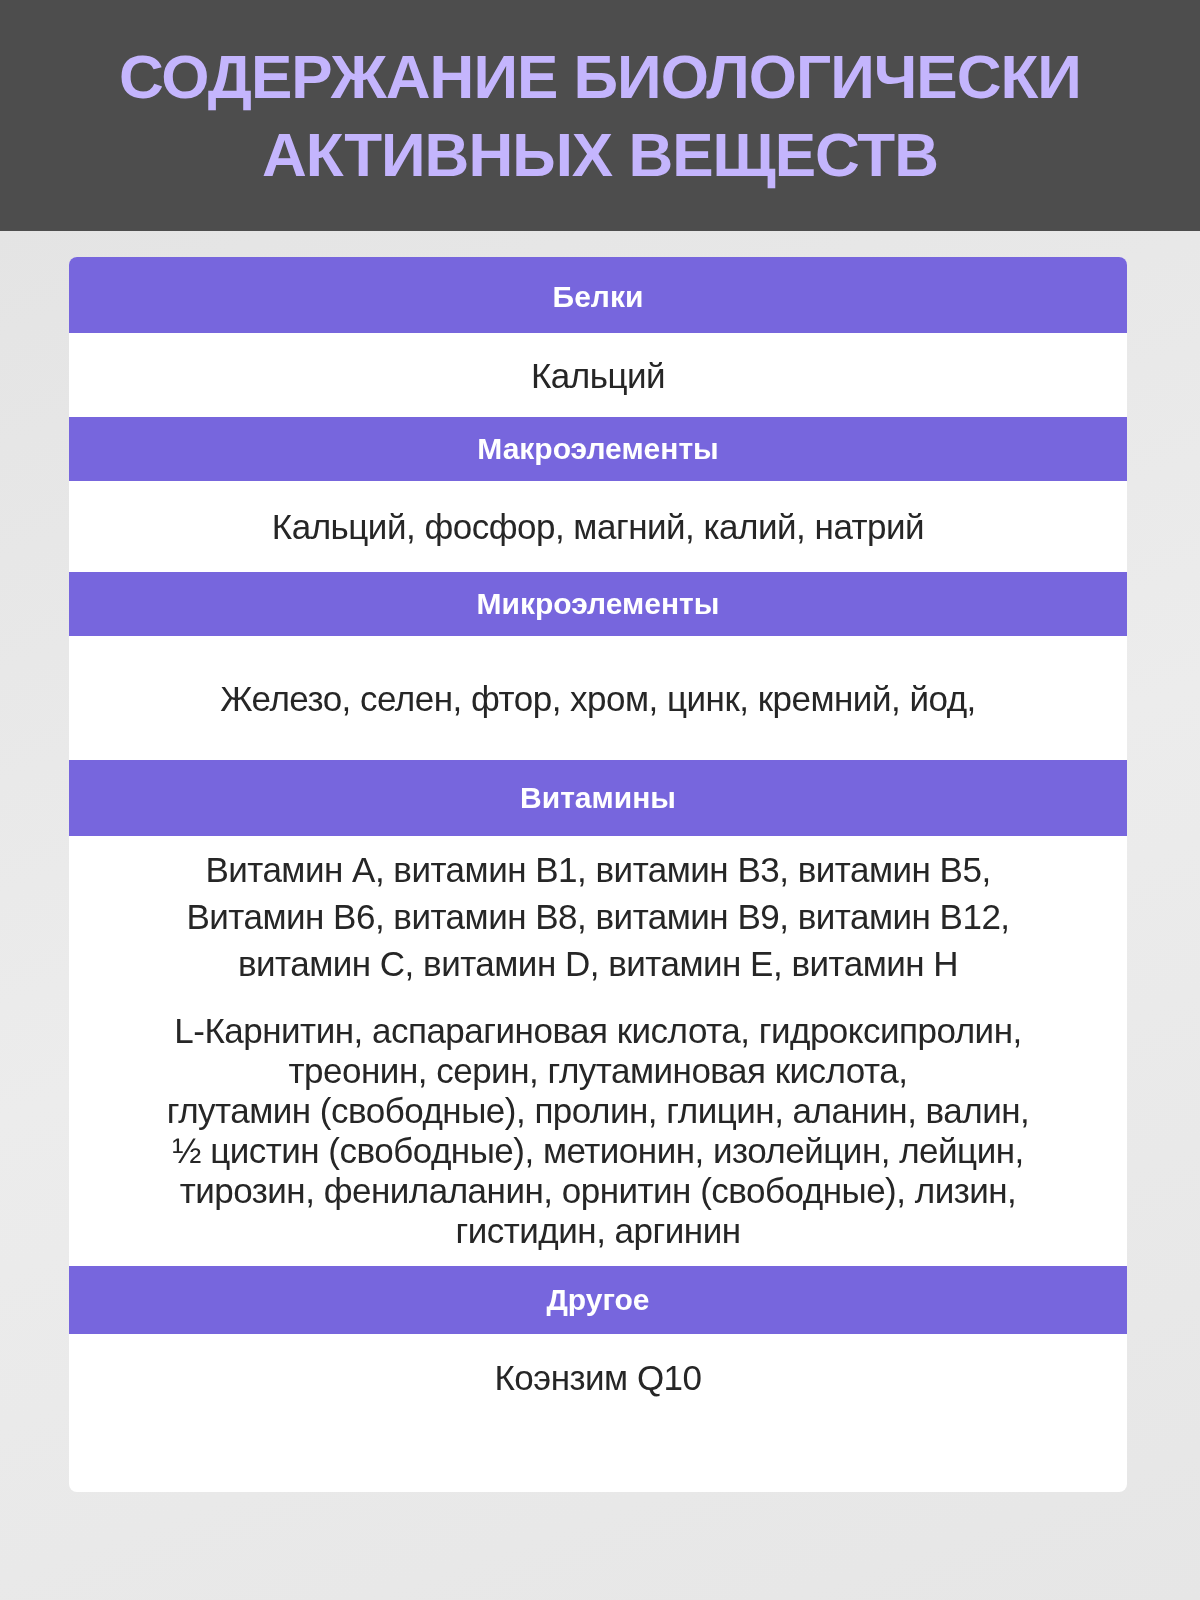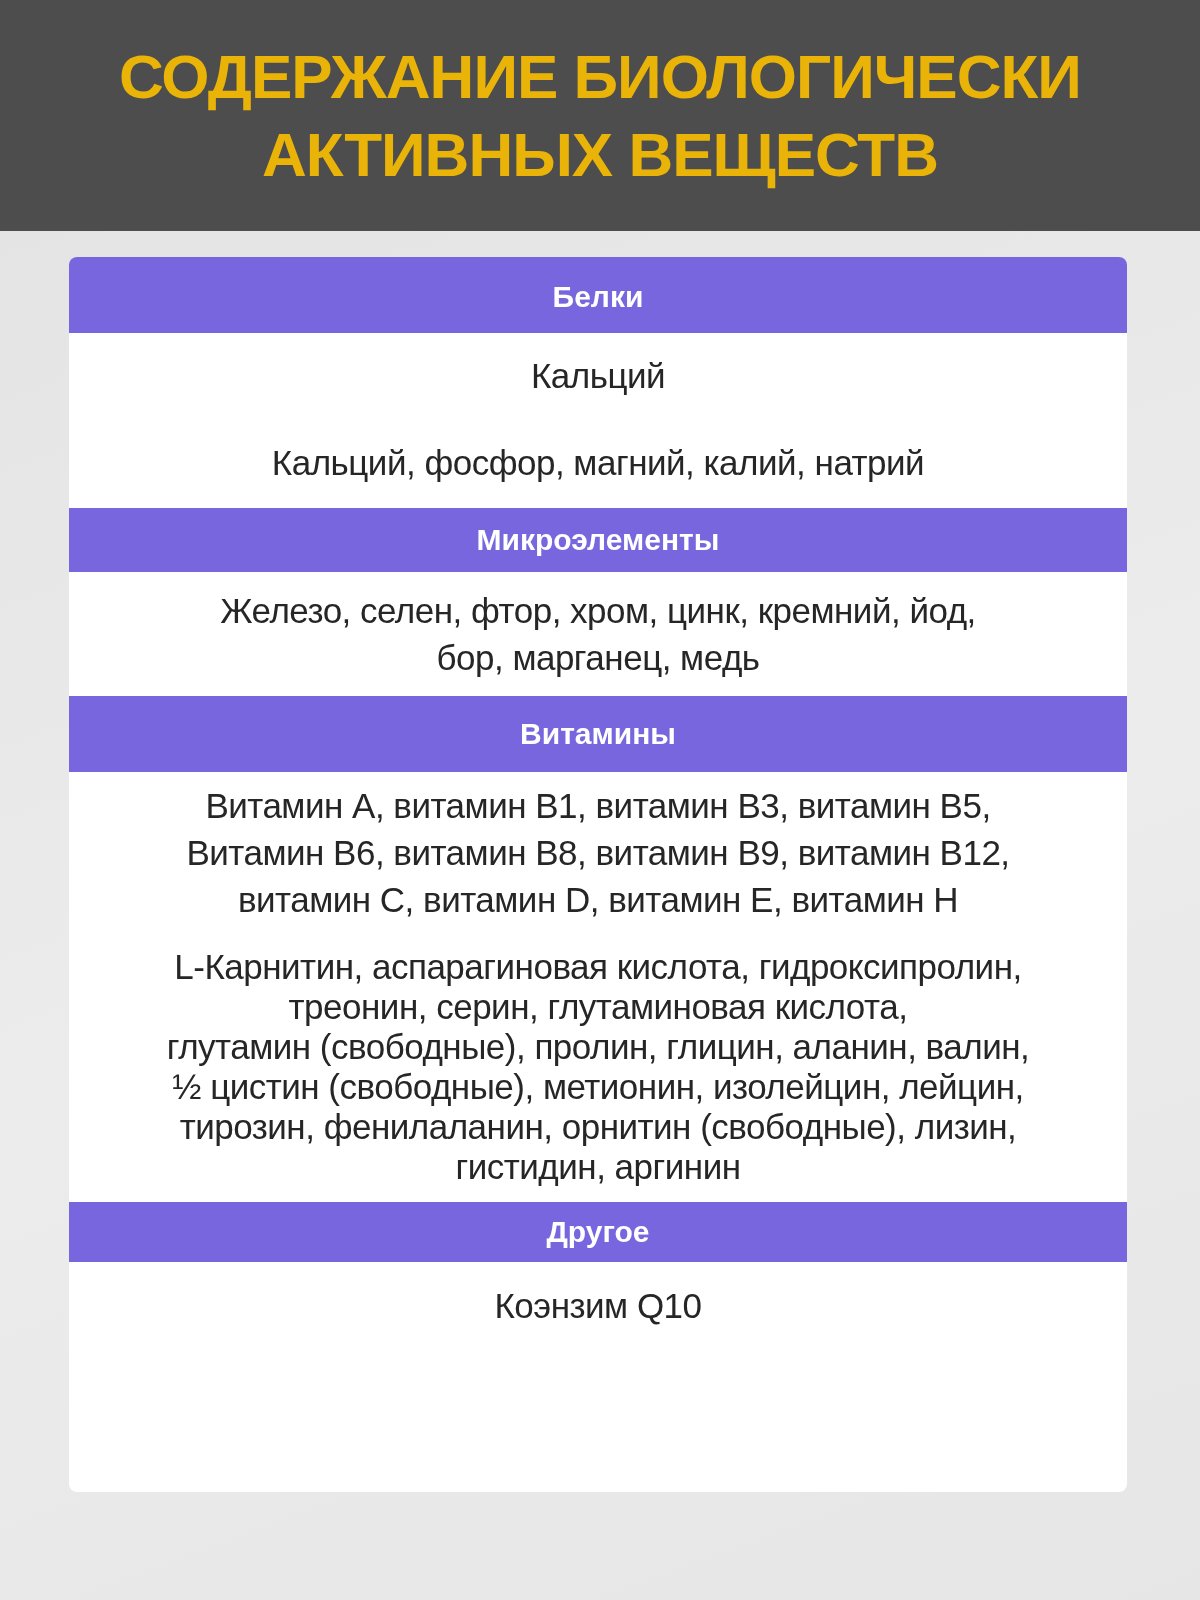--- a/index.html
+++ b/index.html
@@ -6,21 +6,21 @@
     body {
       width: 1200px; height: 1600px; overflow: hidden;
       background: linear-gradient(160deg, #e2e2e2 0%, #ececec 55%, #e6e6e6 100%);
       font-family: "Liberation Sans", sans-serif;
       position: relative;
     }
     .header {
       position: absolute; left: 0; top: 0; width: 1200px; height: 231px;
       background: #4d4d4d;
       display: flex; flex-direction: column; align-items: center; justify-content: center;
-      color: #eab308;
+      color: #c4b5fd;
     }
     .header .line {
       font-family: "Liberation Sans", sans-serif;
       font-weight: 700; font-size: 62px; line-height: 78px;
       letter-spacing: -1px; text-transform: uppercase;
     }
     .card {
       position: absolute; left: 69px; top: 257px; width: 1058px; height: 1235px;
       background: #ffffff; border-radius: 8px; overflow: hidden;
     }
@@ -47,49 +47,51 @@
 
 <div class="card">
 
   <div class="sec-head" style="height:76px; padding-top:4px; box-sizing:border-box;">
     <span>Белки</span>
   </div>
   <div class="sec-body" style="height:84px;">
     <div>Кальций</div>
   </div>
 
+  <div class="sec-head" style="height:64px;">
+    <span>Макроэлементы</span>
+  </div>
   <div class="sec-body" style="height:91px;">
     <div>Кальций, фосфор, магний, калий, натрий</div>
   </div>
 
   <div class="sec-head" style="height:64px;">
     <span>Микроэлементы</span>
   </div>
   <div class="sec-body" style="height:124px; flex-direction:column;">
     <div>Железо, селен, фтор, хром, цинк, кремний, йод,</div>
-    <div>бор, марганец, медь</div>
   </div>
 
   <div class="sec-head" style="height:76px;">
     <span>Витамины</span>
   </div>
   <div class="sec-body" style="height:160px; flex-direction:column;">
     <div>Витамин A, витамин B1, витамин B3, витамин B5,</div>
     <div>Витамин B6, витамин B8, витамин B9, витамин B12,</div>
     <div>витамин C, витамин D, витамин E, витамин H</div>
   </div>
 
   <div class="sec-body" style="height:270px; flex-direction:column; line-height:40px;">
     <div>L-Карнитин, аспарагиновая кислота, гидроксипролин,</div>
     <div>треонин, серин, глутаминовая кислота,</div>
     <div>глутамин (свободные), пролин, глицин, аланин, валин,</div>
     <div>½ цистин (свободные), метионин, изолейцин, лейцин,</div>
     <div>тирозин, фенилаланин, орнитин (свободные), лизин,</div>
     <div>гистидин, аргинин</div>
   </div>
 
-  <div class="sec-head" style="height:60px;">
+  <div class="sec-head" style="height:68px;">
     <span>Другое</span>
   </div>
   <div class="sec-body" style="height:86px;">
     <div>Коэнзим Q10</div>
   </div>
 </div>
 
 </body></html>

